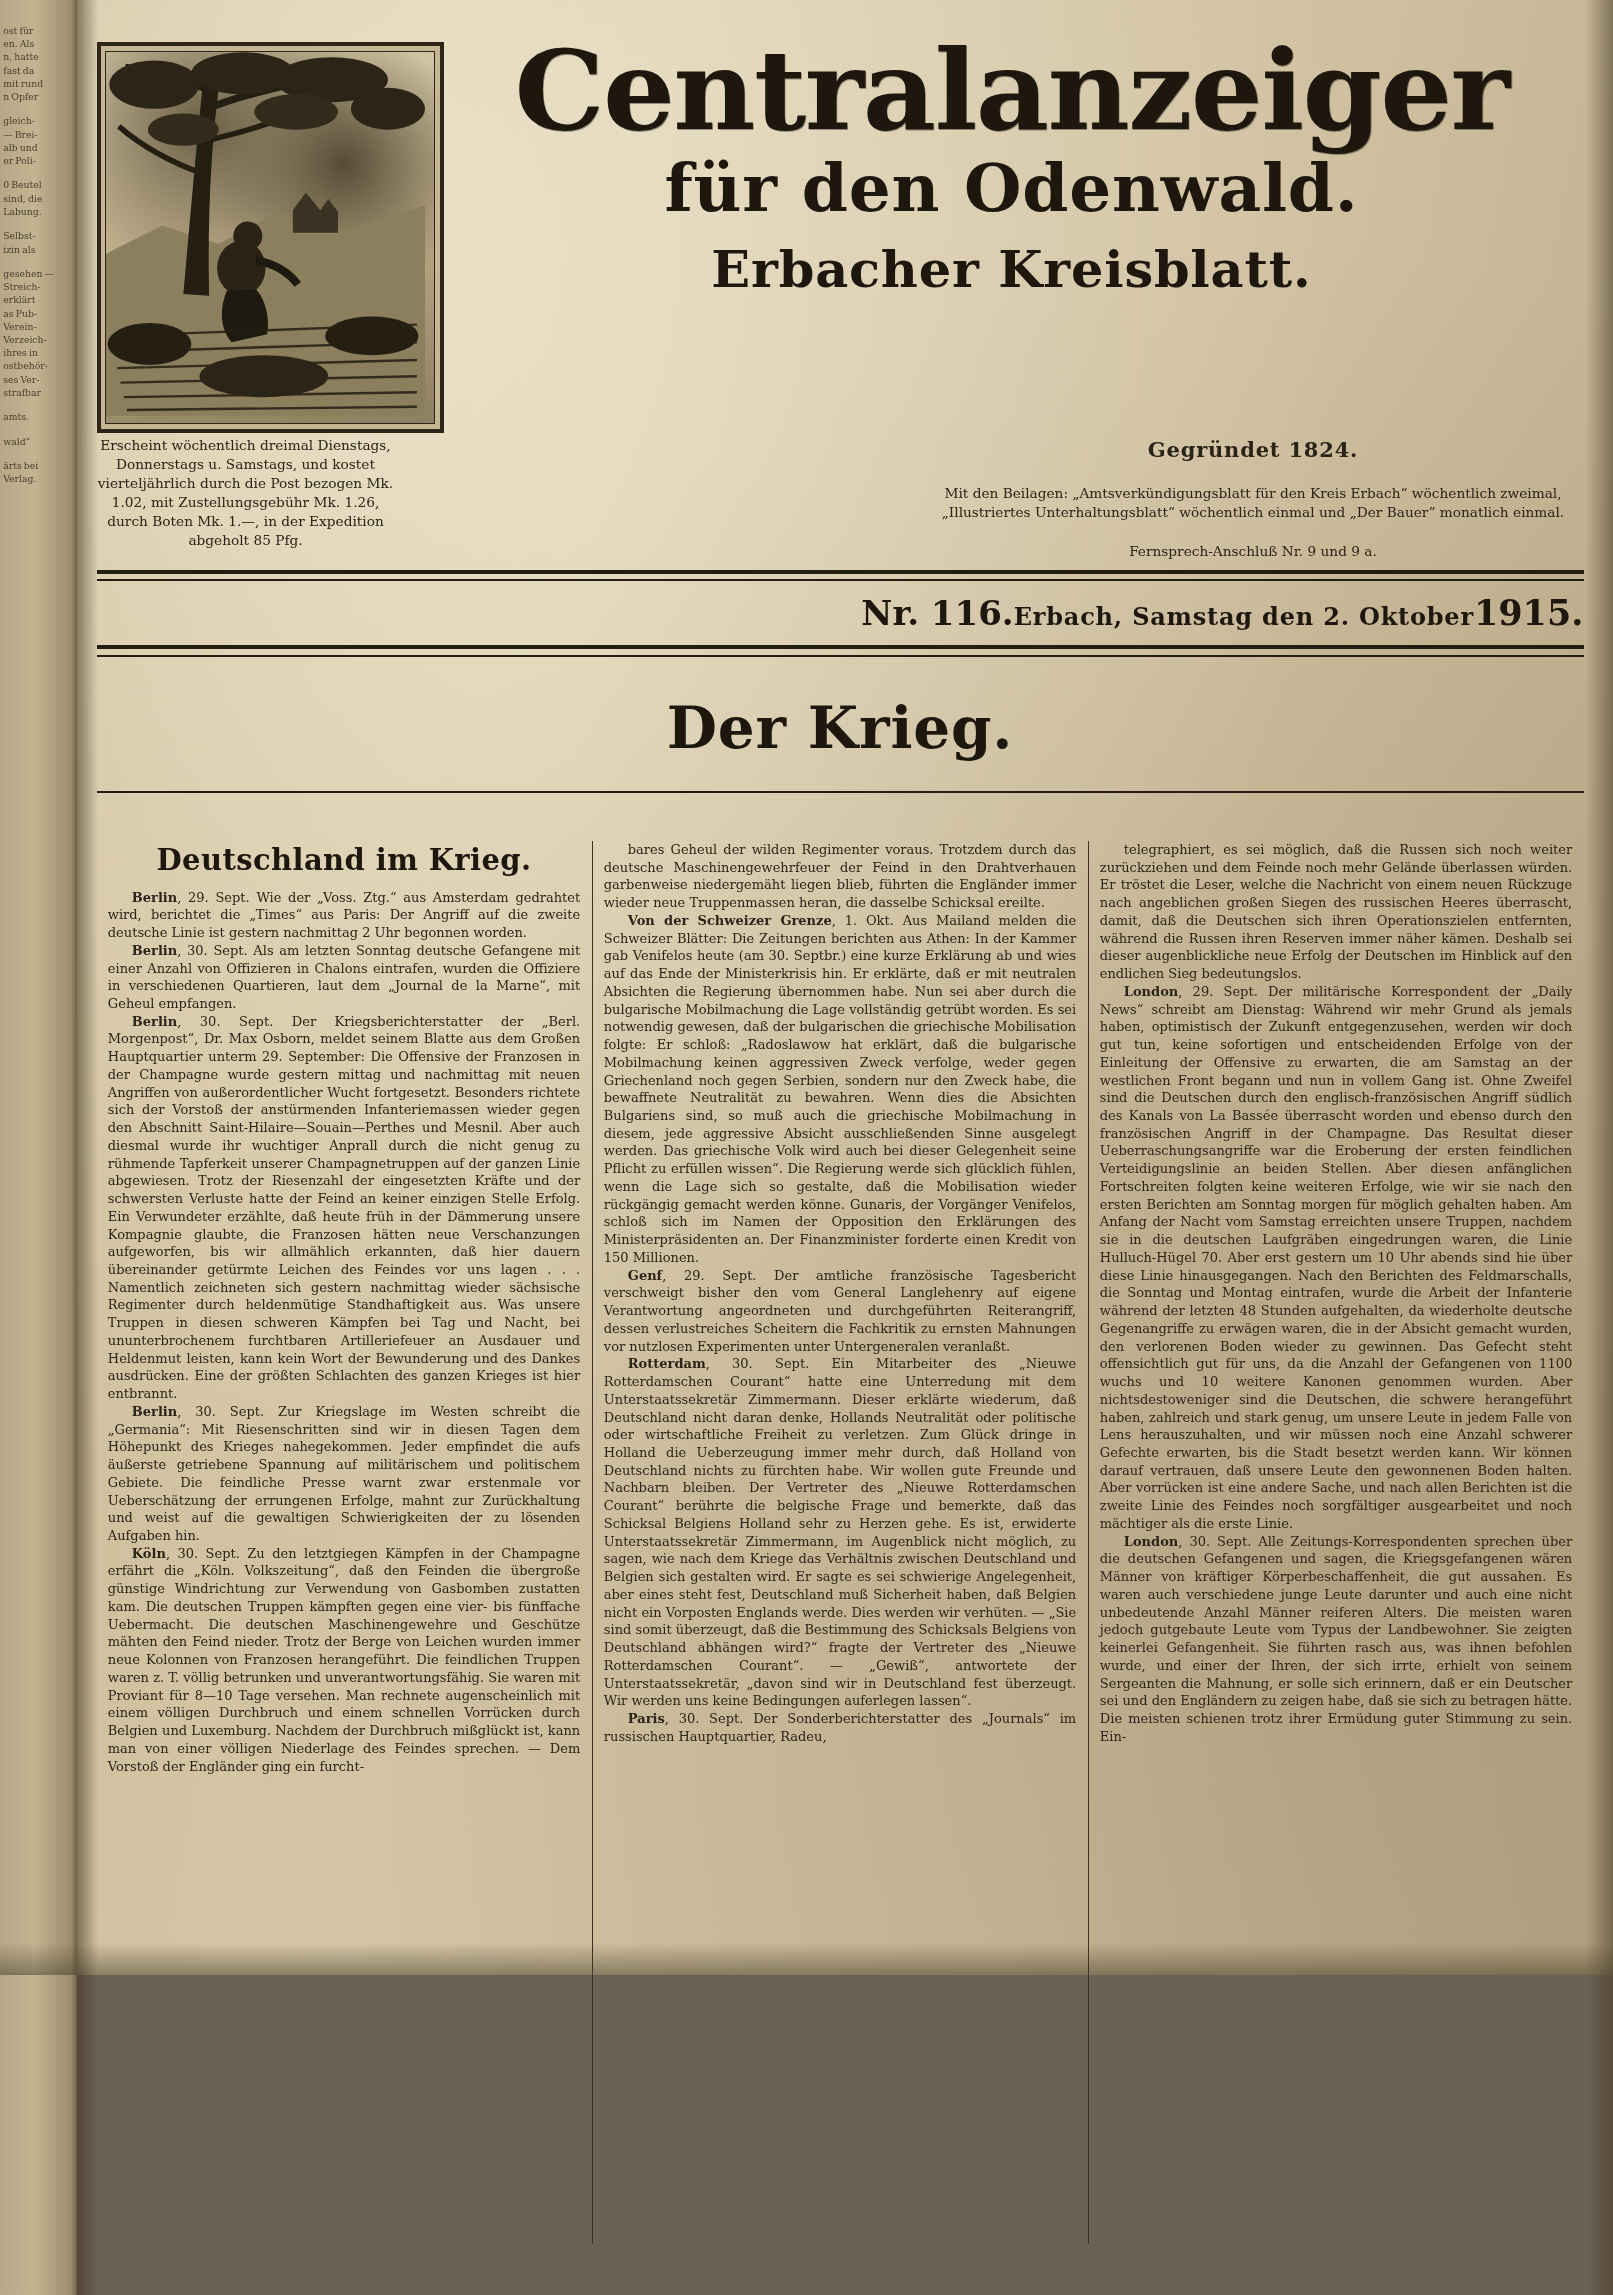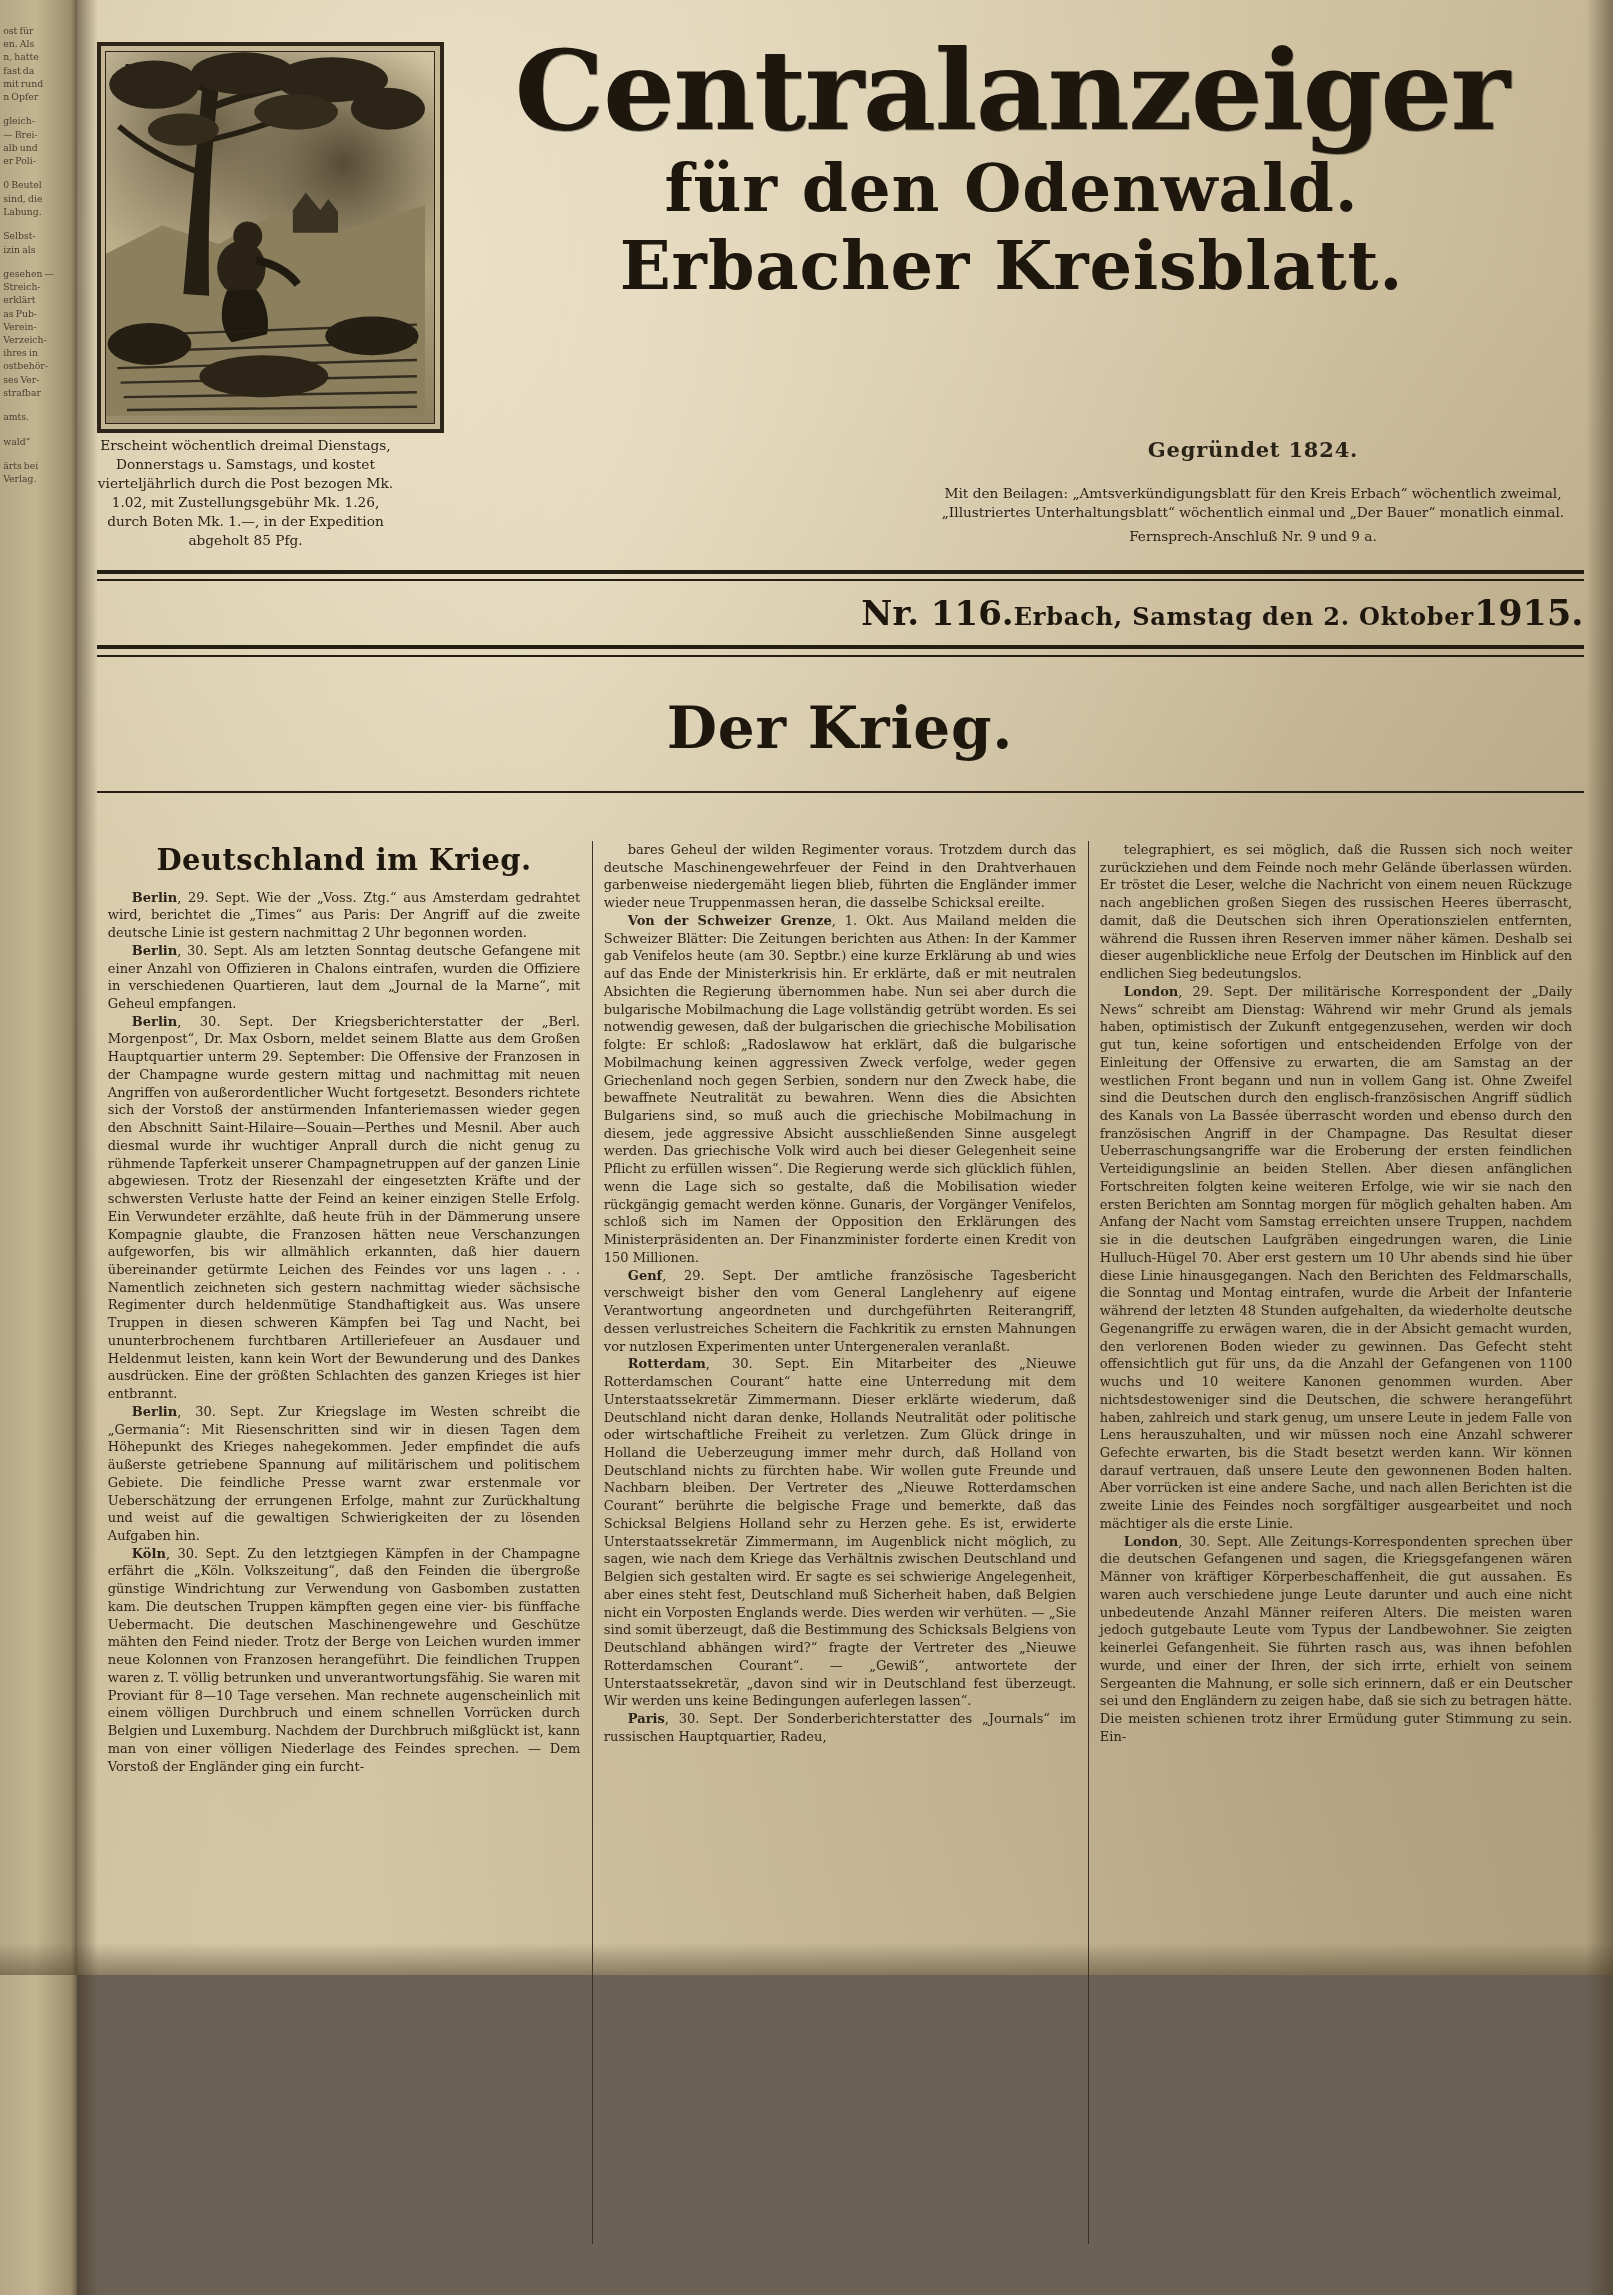--- a/index.html
+++ b/index.html
@@ -113,23 +113,23 @@
     text-shadow: 0.8px 0.8px 0 rgba(0,0,0,0.35);
     transform: scaleX(1.02);
   }
   .title-sub {
     font-size: 66px;
     line-height: 1.12;
     margin-top: 4.8px;
     letter-spacing: 0.8px;
   }
   .title-sub2 {
-    font-size: 67px;
+    font-size: 51px;
     line-height: 1.1;
-    margin-top: 3px;
+    margin-top: 15px;
     letter-spacing: 0.8px;
   }
 
   .info-row {
     position: absolute;
     left: 6.5px; top: 402px;
     width: 1487px;
     display: flex;
     justify-content: space-between;
     align-items: flex-start;
@@ -311,21 +311,21 @@
         <div class="fraktur title-main">Centralanzeiger</div>
         <div class="fraktur title-sub">für den Odenwald.</div>
         <div class="fraktur title-sub2">Erbacher Kreisblatt.</div>
       </div>
 
       <div class="info-row">
         <div class="info-col">Erscheint wöchentlich dreimal Dienstags, Donnerstags u. Samstags, und kostet vierteljährlich durch die Post bezogen Mk. 1.02, mit Zustellungsgebühr Mk. 1.26, durch Boten Mk. 1.—, in der Expedition abgeholt 85 Pfg.</div>
         <div class="info-col mid">
           <div class="founded">Gegründet 1824.</div>
           <div>Mit den Beilagen: „Amtsverkündigungsblatt für den Kreis Erbach“ wöchentlich zweimal, „Illustriertes Unterhaltungsblatt“ wöchentlich einmal und „Der Bauer“ monatlich einmal.</div>
-          <div style="margin-top:5px">Fernsprech-Anschluß Nr. 9 und 9 a.</div>
+          <div style="margin-top:20px">Fernsprech-Anschluß Nr. 9 und 9 a.</div>
         </div>
       </div>
     </div>
 
     <div class="rule-thick" style="top:536px;height:4px;"></div>
     <div class="rule-thick" style="top:545px;height:1.6px;"></div>
 
     <div class="issue-row" style="top:558px;">
       <div class="issue-nr">Nr. 116.</div>
       <div class="issue-mid">Erbach, Samstag den 2. Oktober</div>

